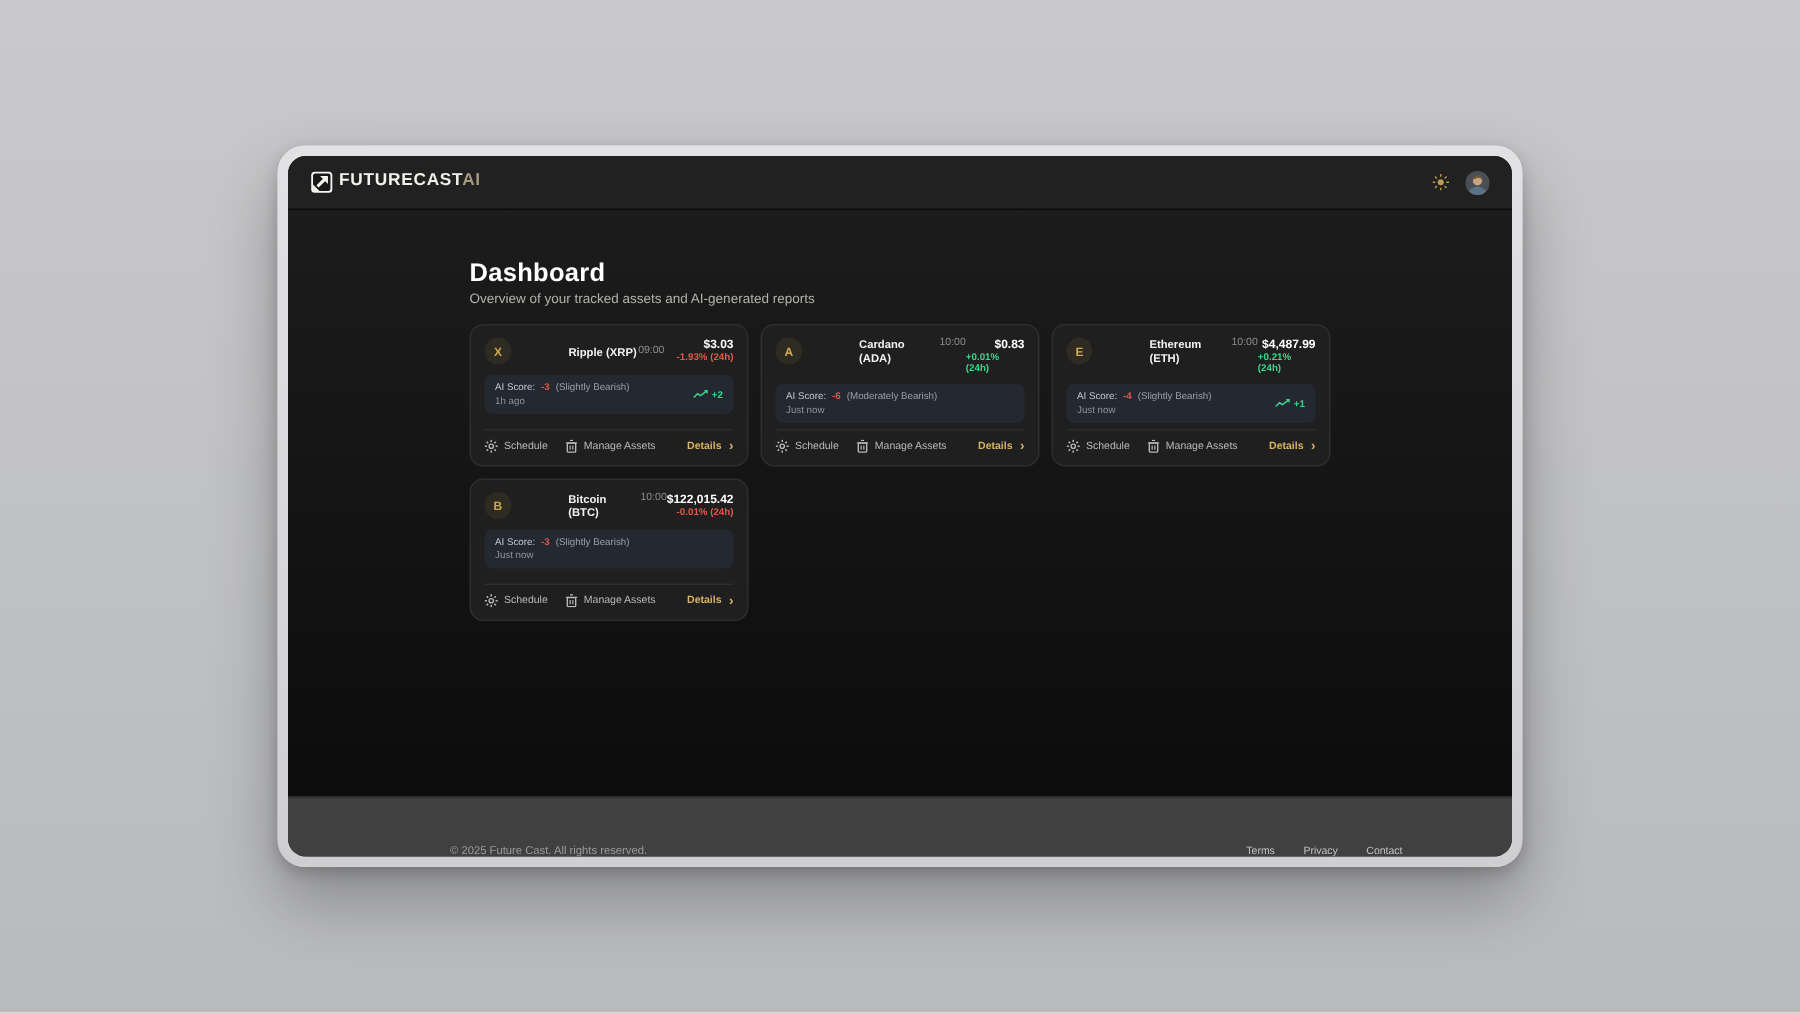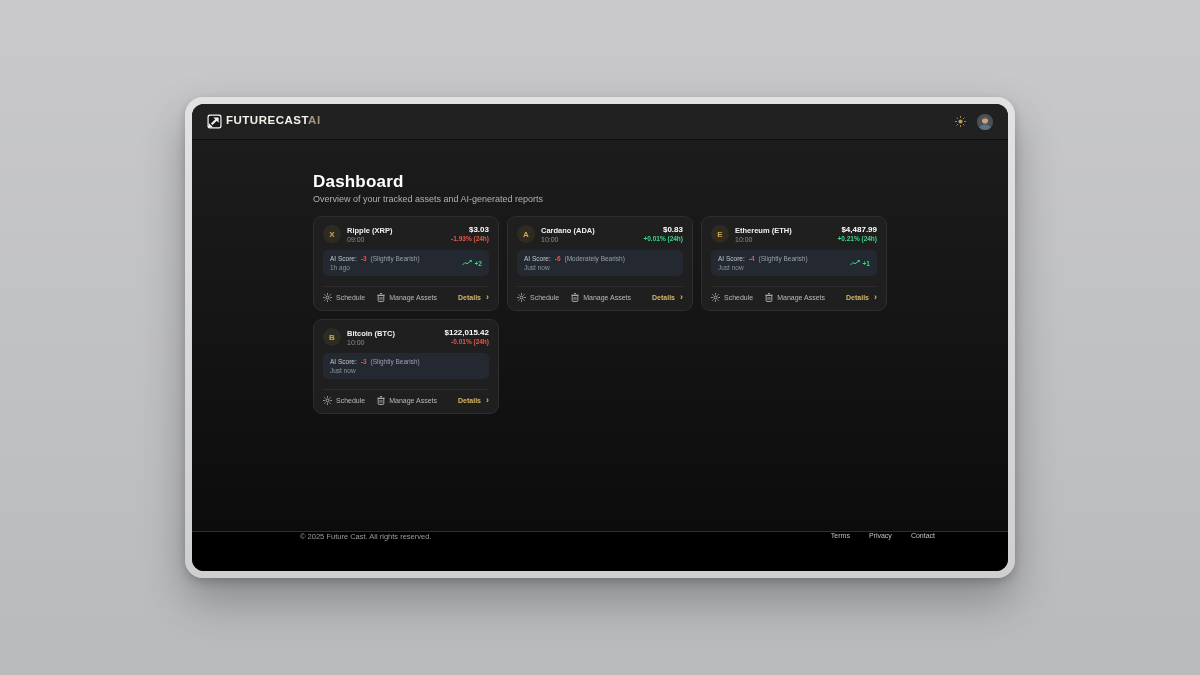--- a/index.html
+++ b/index.html
@@ -58,21 +58,21 @@
     width:186px; height:95px; background:#1f1f1f; border:1px solid #2e2e2e;
     border-radius:9px; padding:8px 9px; display:flex; flex-direction:column;
   }
   .card-head { display:flex; justify-content:space-between; align-items:flex-start; }
   .asset-id { display:flex; align-items:center; gap:6px; }
   .asset-avatar {
     width:18px; height:18px; border-radius:50%; background:#2e2b22;
     color:#cfa84d; font-size:8px; font-weight:700;
     display:flex; align-items:center; justify-content:center;
   }
-  .asset-meta { display:flex; flex-direction:column; gap:1px; }
+  .asset-meta { display:flex; flex-direction:row; gap:1px;margin-left:32px; }
   .asset-name { color:#f2f2f2; font-size:7.5px; font-weight:700; }
   .asset-time { color:#8d8d8d; font-size:7px; }
   .price-block { display:flex; flex-direction:column; align-items:flex-end; gap:1px; }
   .asset-price { color:#ffffff; font-size:8px; font-weight:700;text-align:right; }
   .asset-change { font-size:6.5px; font-weight:600; }
   .chg-neg { color:#e25a4c; }
   .chg-pos { color:#3dd68c; }
   .score-box {
     margin-top:7px; background:#232831; border-radius:5px; padding:5px 7px;
     display:flex; justify-content:space-between; align-items:center; min-height:25px;
@@ -92,22 +92,22 @@
     font-family:"Liberation Sans", sans-serif;
   }
   .details-btn {
     margin-left:auto; background:none; border:none; cursor:pointer; padding:0;
     display:flex; align-items:center; gap:5px; color:#d9b565; font-size:7px; font-weight:700;
     font-family:"Liberation Sans", sans-serif;
   }
   .chev { font-size:9px; line-height:7px; }
   
   footer {
-    flex:0 0 40px; background:#000000; border-top:1px solid #2f2f31;
-    display:flex; align-items:flex-start; justify-content:space-between; padding:0 73px 0 108px;
+    flex:0 0 40px; background:#404040; border-top:1px solid #2f2f31;
+    display:flex; align-items:flex-end; justify-content:space-between; padding:0 73px 0 108px;
   }
   .copyright { color:#9c9c9c; font-size:7.5px; }
   .foot-links { display:flex; gap:19px; }
   .foot-links a { color:#c2c2c2; font-size:7px; text-decoration:none; cursor:pointer; }
 </style>
 </head>
 <body>
 
 <div class="device">
   <div class="screen">

